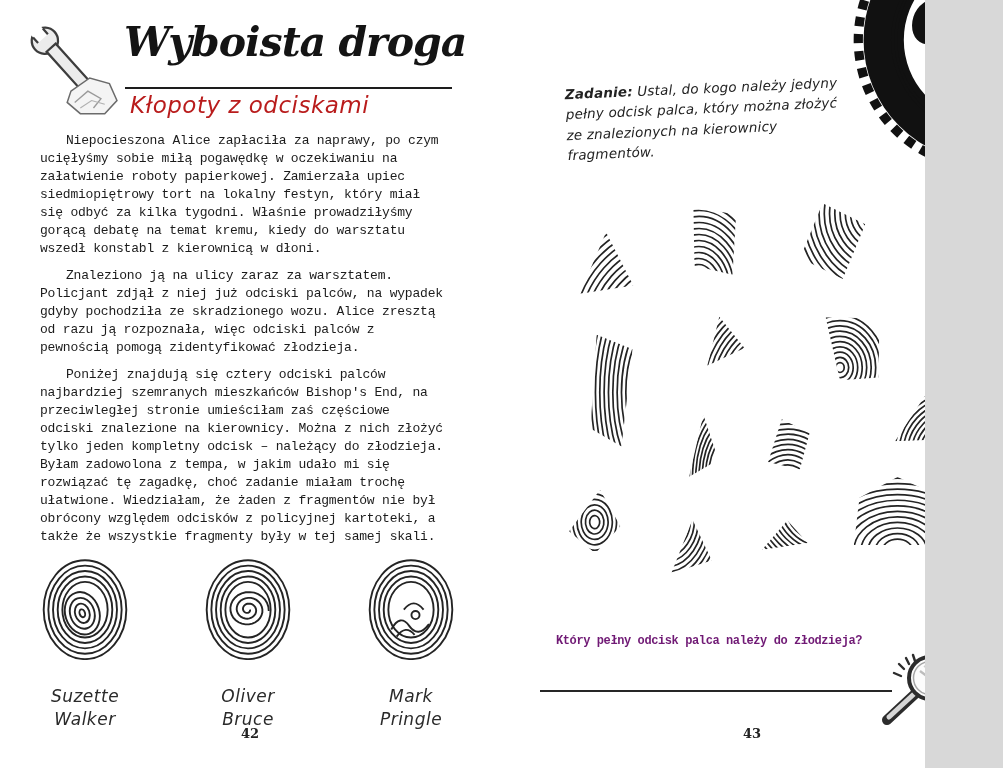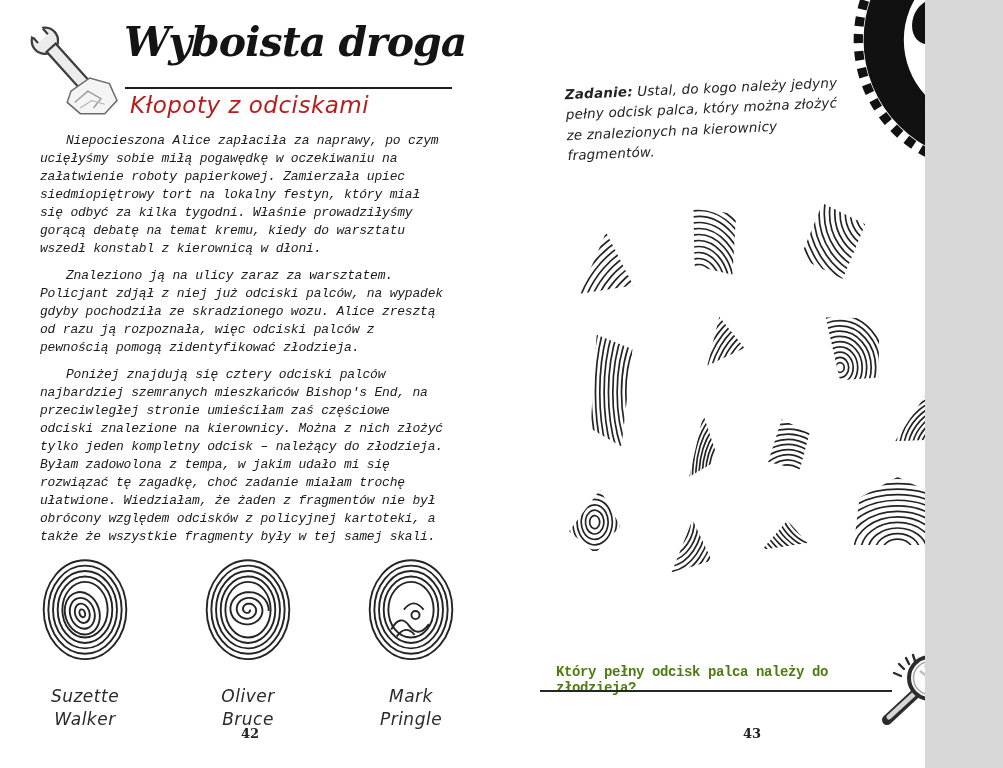--- a/index.html
+++ b/index.html
@@ -19,21 +19,21 @@
   .subtitle{
     position:absolute;left:130px;top:92px;width:320px;
     font-family:"DejaVu Sans","Liberation Sans",sans-serif;
     font-style:italic;font-size:23px;color:#b91c1c;letter-spacing:.5px;
   }
   .bodytext{
     position:absolute;left:40px;top:132px;width:422px;
     font-size:13px;line-height:18px;letter-spacing:-.2px;color:#1b1b1b;
     text-align:left;
   }
-  .bodytext p{margin:0 16px 9px 0;text-indent:26px;font-style:italic;}
+  .bodytext p{margin:0 16px 9px 0;text-indent:26px;}
   .suspects{
     position:absolute;left:34px;top:554px;width:428px;
     display:flex;justify-content:space-between;
   }
   .suspect{width:102px;text-align:center;}
   .suspect .print{width:92px;height:106px;margin:0 auto;}
   .suspect .sname{
     margin-top:25px;
     font-family:"DejaVu Sans","Liberation Sans",sans-serif;
     font-style:italic;font-size:17px;line-height:1.35;color:#2a2a2a;letter-spacing:.5px;
@@ -47,22 +47,22 @@
   .pagenum.right{left:542px;}
   
   .tasknote{
     position:absolute;left:566px;top:78px;width:282px;
     font-family:"DejaVu Sans","Liberation Sans",sans-serif;
     font-style:italic;font-size:13.5px;line-height:1.5;color:#222;
     transform:rotate(-2.5deg);letter-spacing:.2px;
   }
   .tasknote b{font-weight:bold;}
   .question{
-    position:absolute;left:556px;top:664px;width:360px;
-    font-weight:bold;font-size:14px;letter-spacing:-.4px;color:#4d7c0f;
+    position:absolute;left:556px;top:634px;width:360px;
+    font-weight:bold;font-size:12px;letter-spacing:-.4px;color:#701a75;
   }
   .answer-line{position:absolute;left:540px;top:690px;width:352px;border-bottom:2px solid #262626;}
   .frag{position:absolute;}
   .wheel{position:absolute;}
   .deco{position:absolute;}
 </style>
 </head>
 <body>
 
 <div class="canvas">

